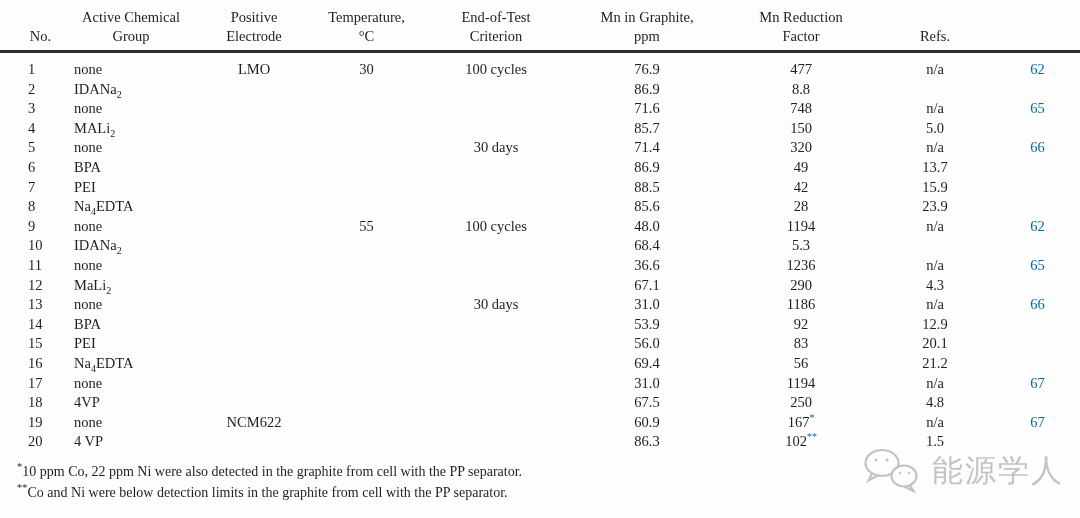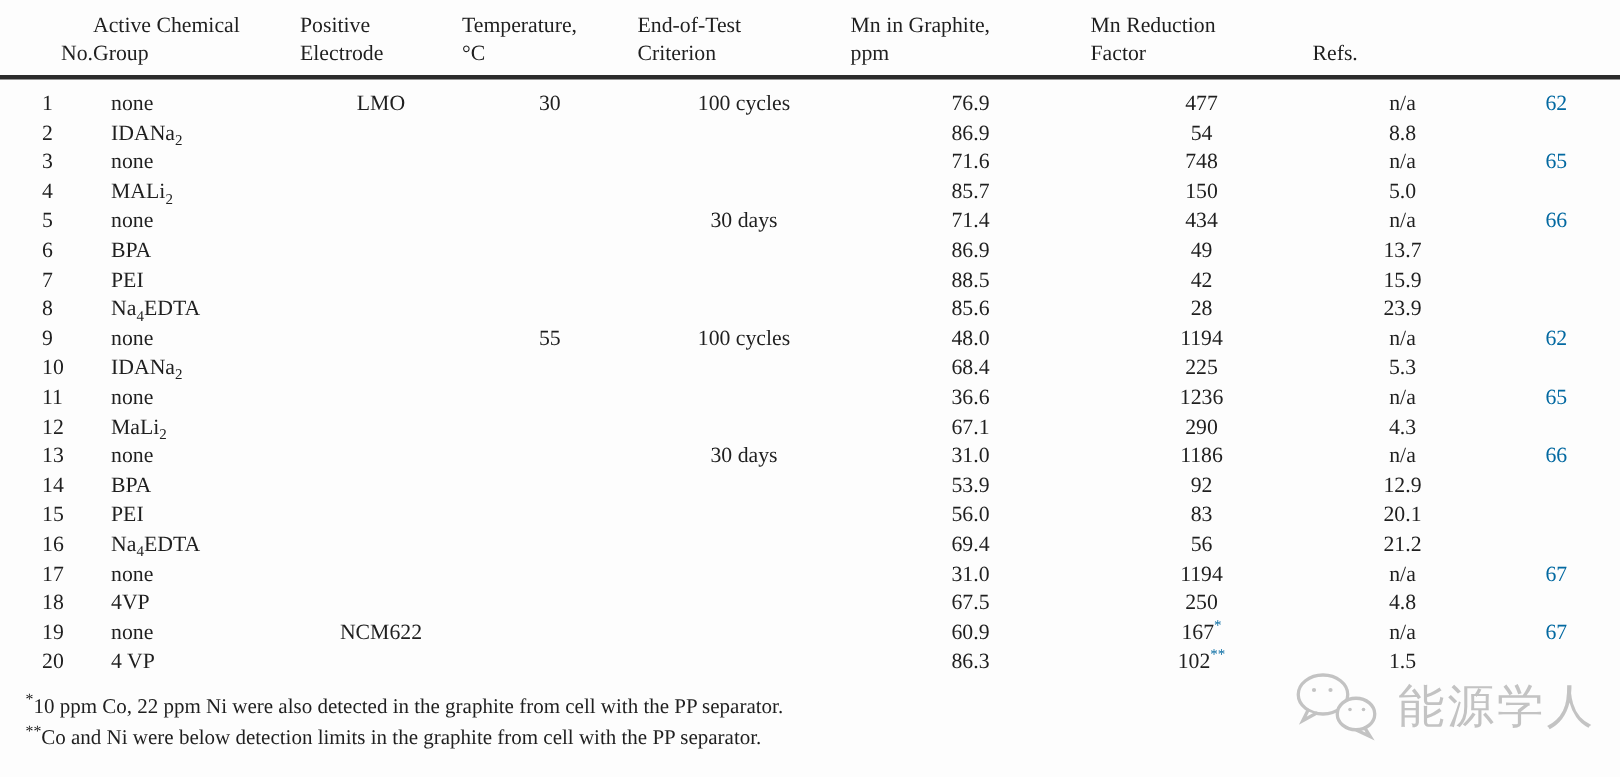--- a/index.html
+++ b/index.html
@@ -11,24 +11,24 @@
   
   .tr, .thead {
     display:grid;
     grid-template-columns:62px 138px 108px 117px 142px 160px 148px 120px 85px;
     width:1080px;
   }
 
   .thead { padding-top:8px; }
   .th {
     display:flex; flex-direction:column; justify-content:flex-end;
-    white-space:pre-line;
+    text-align:center; white-space:pre-line;
     font-size:14.5px; line-height:18.5px; padding-bottom:5px;
   }
-  .th.c0 { text-align:right; padding-left:19px; }
+  .th.c0 { text-align:center; padding-left:19px; }
 
   .rule { width:1080px; height:2px; border-top:2px solid #2b2b2b; border-bottom:1px solid #2b2b2b; }
 
   .tbody { padding-top:7px; }
   .td {
     font-size:14.5px; line-height:19.6px; height:19.6px;
     text-align:center; white-space:nowrap;
   }
   .td.c0 { text-align:left; padding-left:28px; }
   .td.c1 { text-align:left; padding-left:12px; }
@@ -84,21 +84,20 @@
         <div class="td c7">n/a</div>
         <div class="td c8 blue">62</div>
       </div>
       <div class="tr">
         <div class="td c0">2</div>
         <div class="td c1"><span>IDANa</span><sub>2</sub></div>
         <div class="td c2"></div>
         <div class="td c3"></div>
         <div class="td c4"></div>
         <div class="td c5">86.9</div>
-        <div class="td c6"><span>54</span></div>
         <div class="td c7">8.8</div>
         <div class="td c8"></div>
       </div>
       <div class="tr">
         <div class="td c0">3</div>
         <div class="td c1"><span>none</span></div>
         <div class="td c2"></div>
         <div class="td c3"></div>
         <div class="td c4"></div>
         <div class="td c5">71.6</div>
@@ -117,21 +116,21 @@
         <div class="td c7">5.0</div>
         <div class="td c8"></div>
       </div>
       <div class="tr">
         <div class="td c0">5</div>
         <div class="td c1"><span>none</span></div>
         <div class="td c2"></div>
         <div class="td c3"></div>
         <div class="td c4">30 days</div>
         <div class="td c5">71.4</div>
-        <div class="td c6"><span>434</span></div>
+        <div class="td c6"><span>320</span></div>
         <div class="td c7">n/a</div>
         <div class="td c8 blue">66</div>
       </div>
       <div class="tr">
         <div class="td c0">6</div>
         <div class="td c1"><span>BPA</span></div>
         <div class="td c2"></div>
         <div class="td c3"></div>
         <div class="td c4"></div>
         <div class="td c5">86.9</div>
@@ -172,21 +171,20 @@
         <div class="td c7">n/a</div>
         <div class="td c8 blue">62</div>
       </div>
       <div class="tr">
         <div class="td c0">10</div>
         <div class="td c1"><span>IDANa</span><sub>2</sub></div>
         <div class="td c2"></div>
         <div class="td c3"></div>
         <div class="td c4"></div>
         <div class="td c5">68.4</div>
-        <div class="td c6"><span>225</span></div>
         <div class="td c7">5.3</div>
         <div class="td c8"></div>
       </div>
       <div class="tr">
         <div class="td c0">11</div>
         <div class="td c1"><span>none</span></div>
         <div class="td c2"></div>
         <div class="td c3"></div>
         <div class="td c4"></div>
         <div class="td c5">36.6</div>

